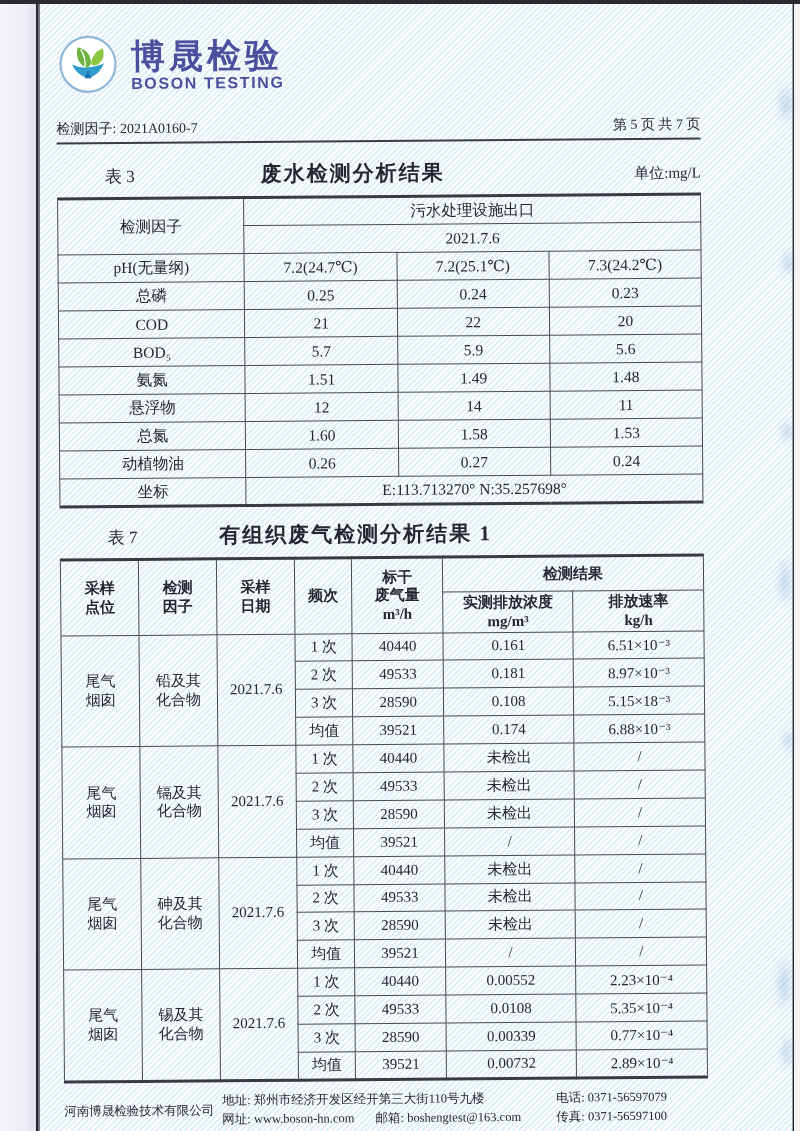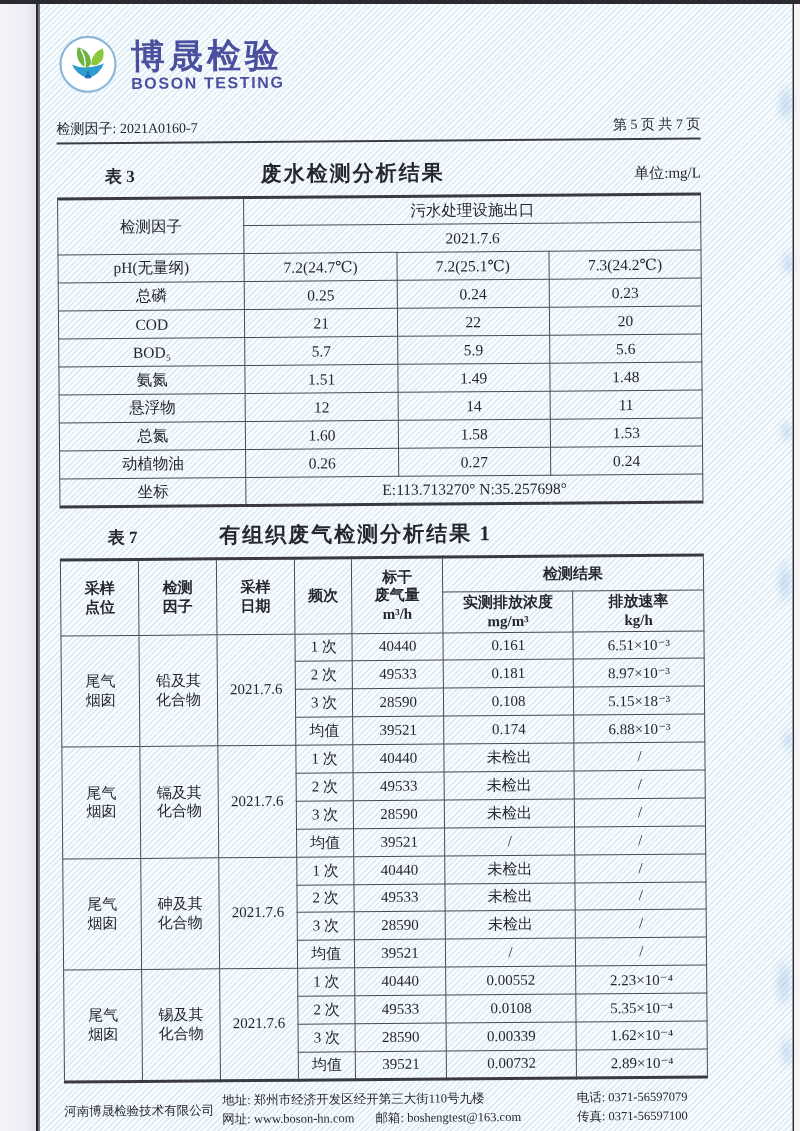--- a/index.html
+++ b/index.html
@@ -31,21 +31,21 @@
   .brand-cn { font-size:34px; font-weight:bold; letter-spacing:4px; line-height:1.05;
     font-family:"Liberation Sans","DejaVu Sans",sans-serif; }
   .brand-en { font-size:16px; font-weight:bold; letter-spacing:1.6px; line-height:1.2;
     font-family:"Liberation Sans","DejaVu Sans",sans-serif; }
 
   .report-row { display:flex; justify-content:space-between; align-items:flex-end;
     margin-top:22px; padding-bottom:4px; border-bottom:2px solid #3c3c46; font-size:14px; }
 
   
   .caption { display:flex; align-items:baseline; margin-top:17px; }
-  .cap-tag { font-size:17px; margin-left:48px;font-weight:bold; }
+  .cap-tag { font-size:17px; margin-left:48px; }
   .cap-title { flex:1; text-align:center; font-size:21px; font-weight:bold; letter-spacing:2px; }
   .cap-unit { font-size:15px; width:130px; text-align:right; }
   .cap-spacer { width:130px; }
 
   table { width:100%; border-collapse:collapse; table-layout:fixed; margin-top:8px;
     background:transparent; }
   td,th { border:1px solid #4a4a54; text-align:center; vertical-align:middle;
     padding:1px 3px; font-weight:normal; }
   .t3 { border-top:3px solid #3a3a44; border-bottom:3px solid #3a3a44; font-size:15.5px; }
   .t3 tr { height:28px; }
@@ -54,21 +54,21 @@
   .t4 thead tr { height:35px; }
   .t4 thead td { font-weight:bold; }
   .t4 tbody tr { height:27.9px; }
   .pre { white-space:pre-line; line-height:1.25; }
 
   
   .footer { display:flex; margin-top:9px; font-size:12.5px; align-items:center; }
   .f-company { width:152px; }
   .f-mid { flex:1; line-height:1.55; padding-left:6px; }
   .f-mid .mail { margin-left:18px; }
-  .f-right { width:152px; line-height:1.55; text-align:center; }
+  .f-right { width:152px; line-height:1.55; text-align:left; }
 </style>
 </head>
 <body>
 
 <div class="scan">
   <div class="side-strip"></div>
   <div class="page"></div>
   <div class="right-sliver"></div>
 
   <div class="blob" style="left:776px;top:82px;width:20px;height:44px;"></div>
@@ -325,21 +325,21 @@
         <tr>
           <td>2 次</td>
           <td>49533</td>
           <td>0.0108</td>
           <td>5.35×10⁻⁴</td>
         </tr>
         <tr>
           <td>3 次</td>
           <td>28590</td>
           <td>0.00339</td>
-          <td>1.62×10⁻⁴</td>
+          <td>0.77×10⁻⁴</td>
         </tr>
         <tr>
           <td>均值</td>
           <td>39521</td>
           <td>0.00732</td>
           <td>2.89×10⁻⁴</td>
         </tr>
       </tbody>
     </table>
 

